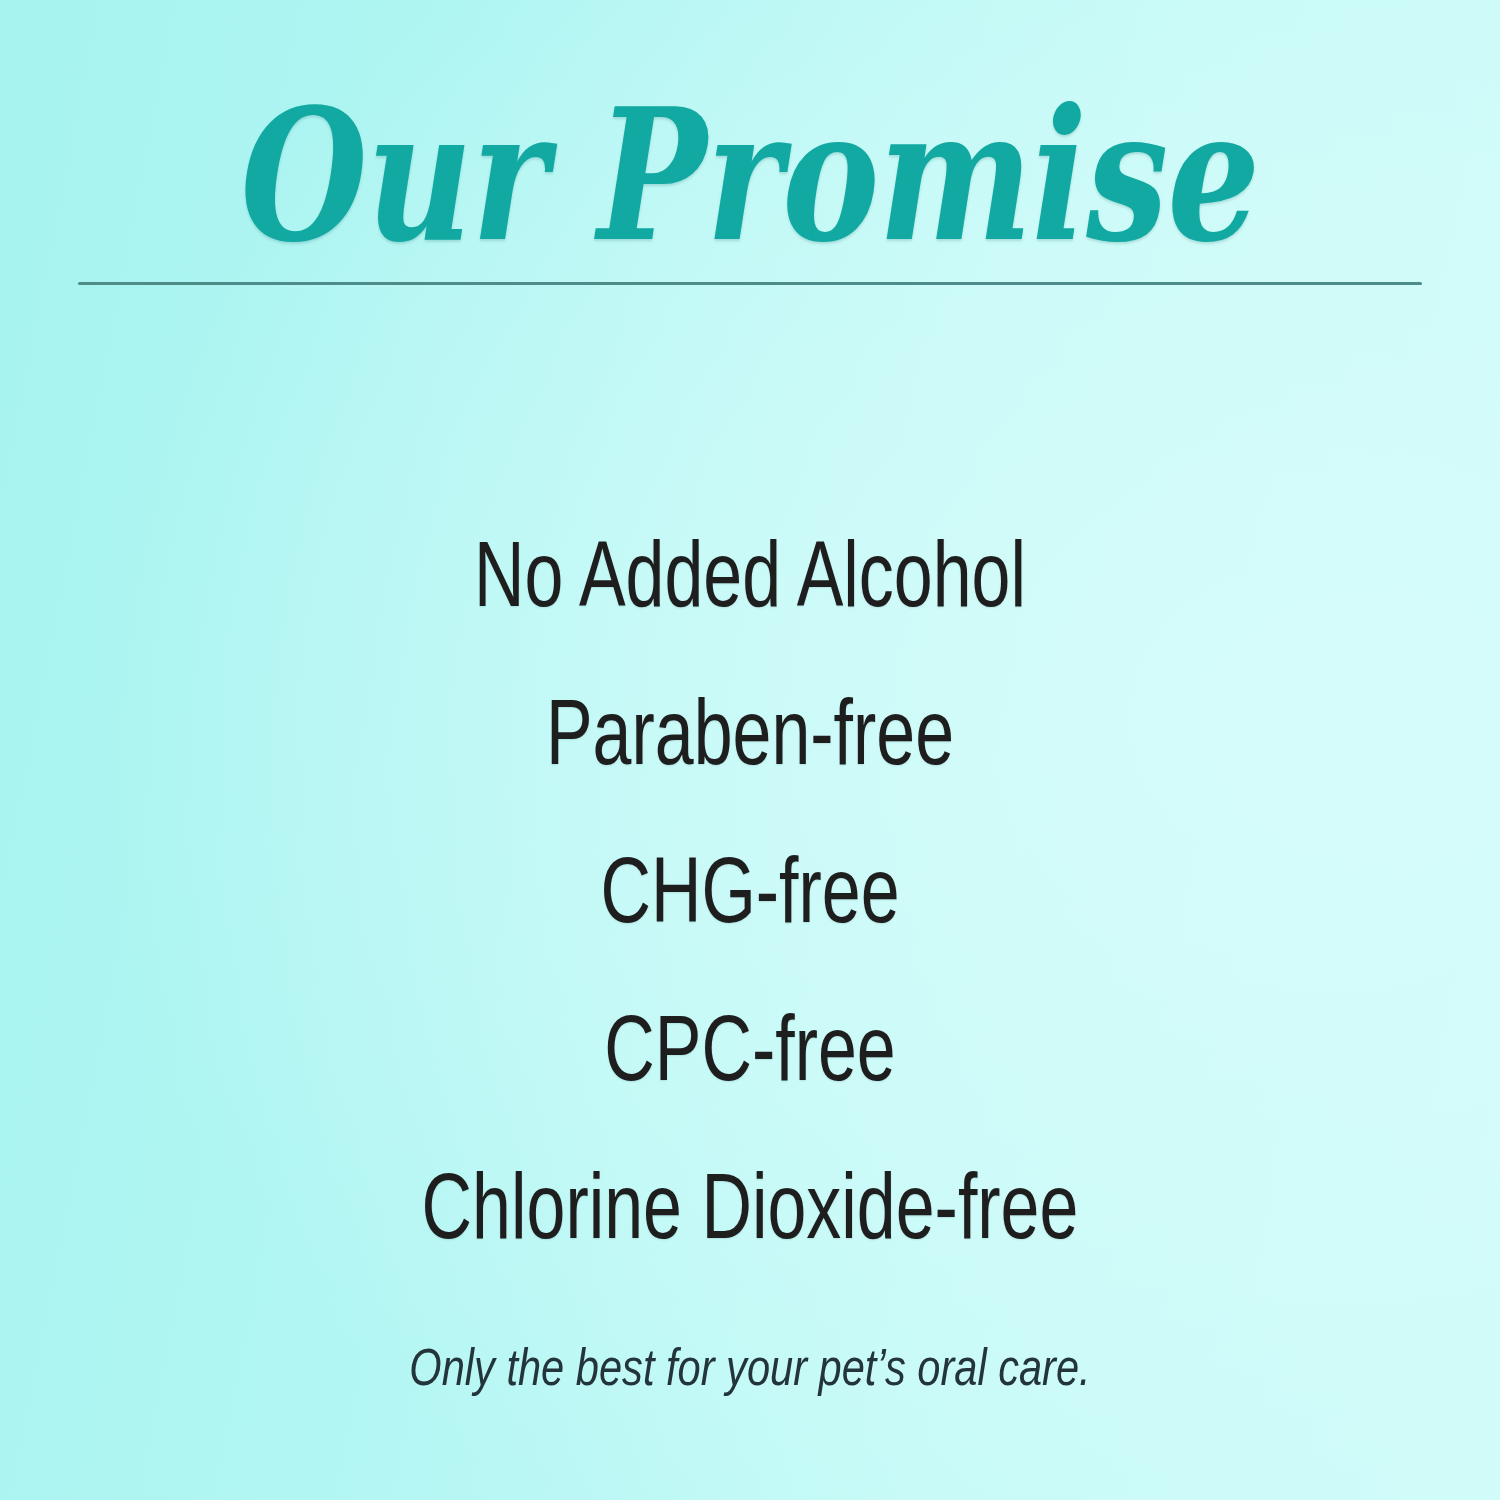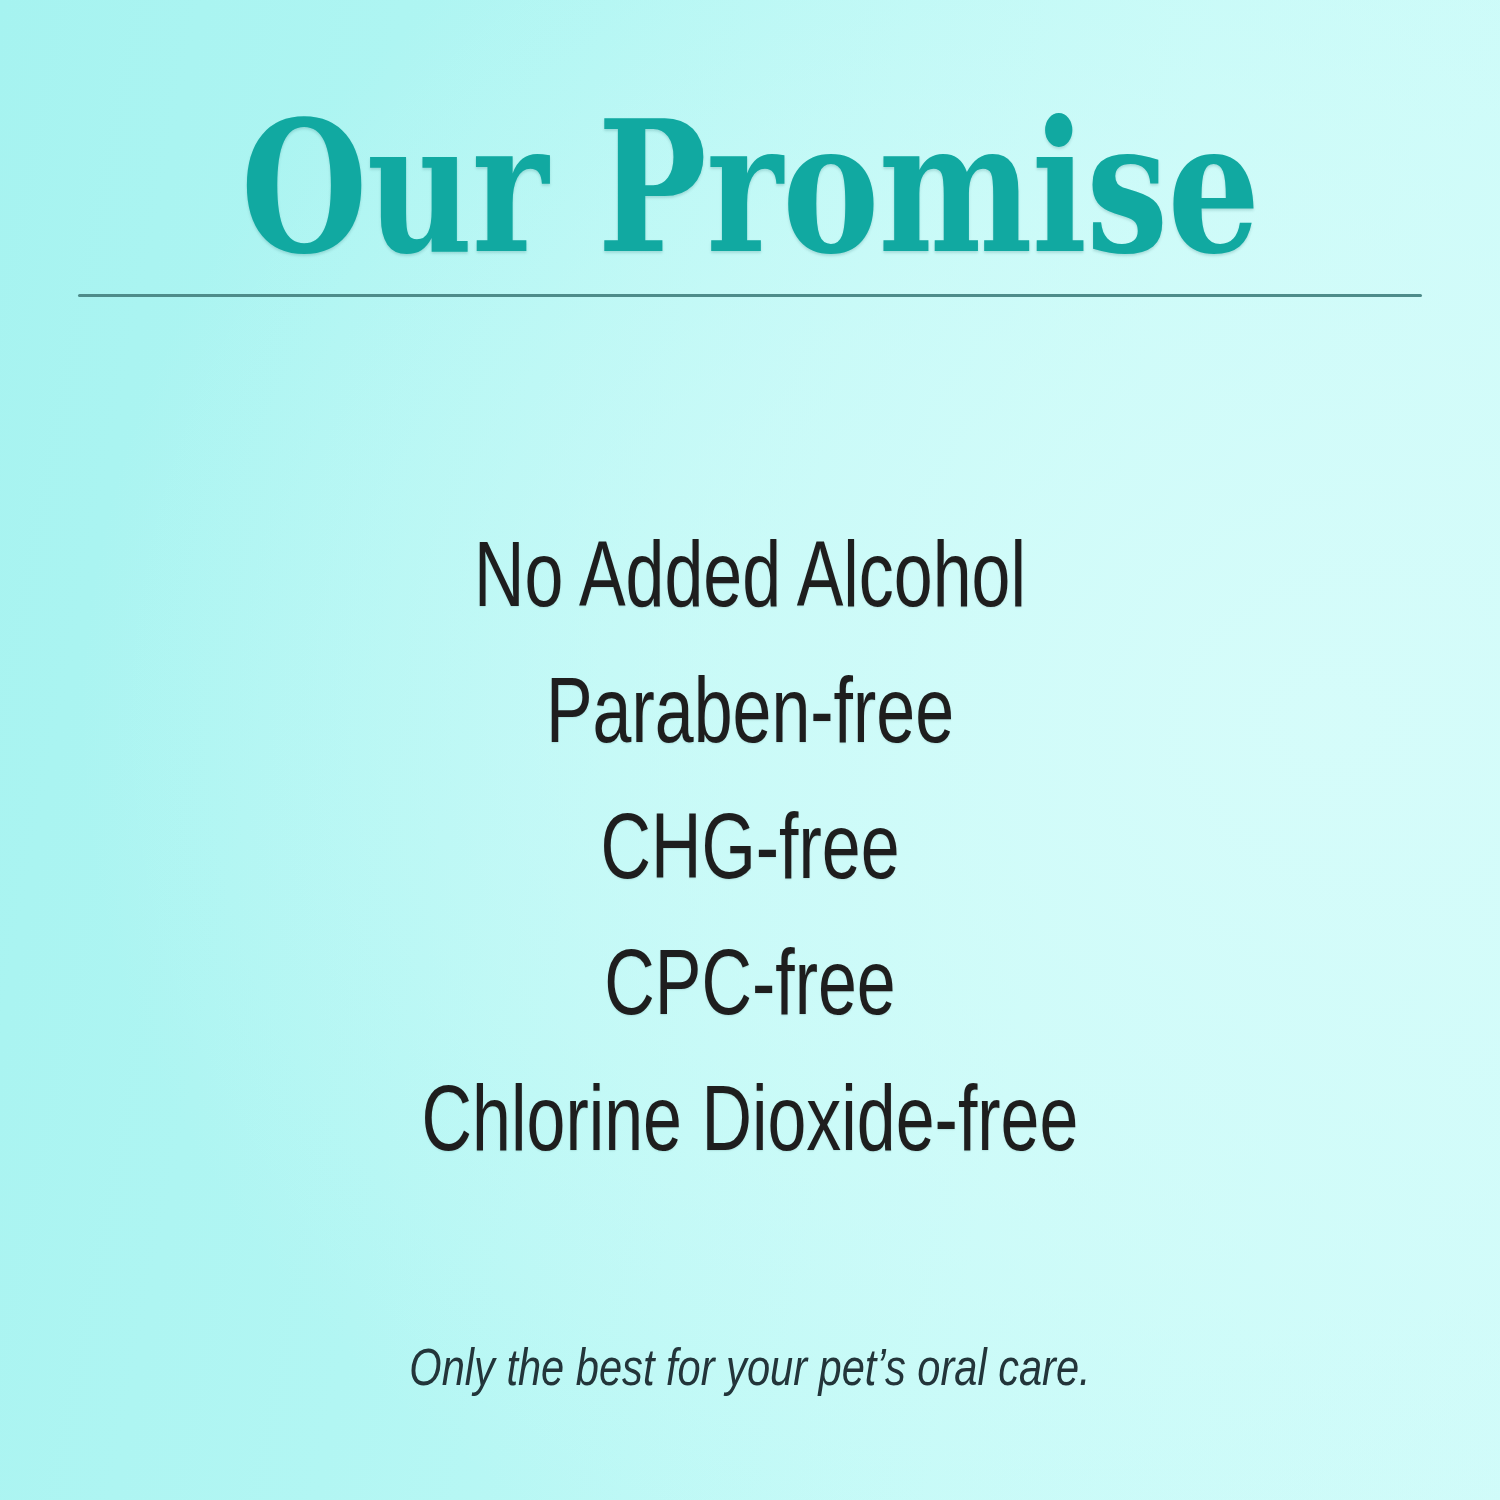--- a/index.html
+++ b/index.html
@@ -26,23 +26,24 @@
       radial-gradient(115% 95% at 88% 48%, rgba(214,252,250,0.95) 0%, rgba(214,252,250,0.55) 38%, rgba(214,252,250,0.0) 72%),
       linear-gradient(101deg, #A6F3F0 0%, #B2F6F3 34%, #C4FAF7 68%, #CEFBF9 100%);
     overflow: hidden;
   }
 
   
 
   #header-block {
     position: absolute;
     left: 0;
-    top: 12px;
+    top: 0;
     width: 1237px;
     height: 300px;
+    font-style: italic;
   }
 
   #page-title {
     position: absolute;
     left: 0;
     top: 84px;
     width: 1500px;
     text-align: center;
     font-family: "DejaVu Serif", "Liberation Serif", serif;
     font-weight: bold;
@@ -69,20 +70,21 @@
   
 
   #claim-list {
     position: absolute;
     left: 0;
     top: 506px;
     width: 1500px;
     display: flex;
     flex-direction: column;
     align-items: center;
+    gap: 22px;
   }
 
   .claim-item {
     width: 1500px;
     text-align: center;
     font-family: "Liberation Sans", "DejaVu Sans", sans-serif;
     font-weight: 400;
     font-size: 92px;
     line-height: 136px;
     color: #1E1E1E;

